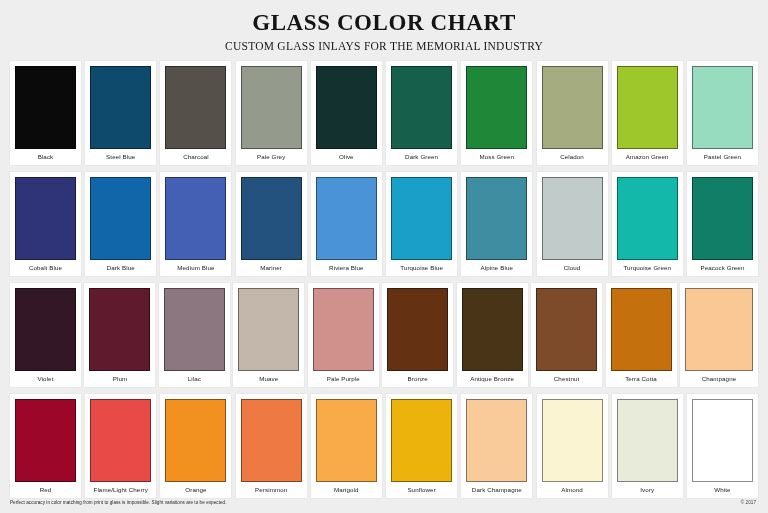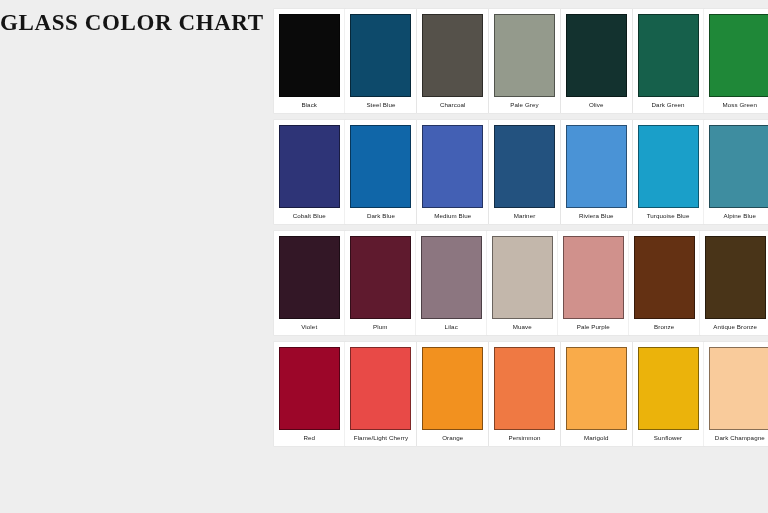--- a/index.html
+++ b/index.html
@@ -13,21 +13,21 @@
     font-family: "Liberation Sans", sans-serif;
     overflow: hidden;
   }
   .page {
     position: relative;
     width: 768px;
     height: 367px;
     background: #eeeeee;
     box-sizing: border-box;
     display: flex;
-    flex-direction: row;
+    flex-direction: column;
   }
   .header {
     text-align: center;
     padding-top: 11px;
     flex: 0 0 auto;
   }
   .chart-title {
     font-family: "Liberation Serif", serif;
     font-size: 23px;
     font-weight: bold;
@@ -109,20 +109,21 @@
     padding-right: 2px;
   }
 </style>
 </head>
 <body>
 
 <div class="page">
 
   <div class="header">
     <h1 class="chart-title">GLASS COLOR CHART</h1>
+    <p class="chart-subtitle">CUSTOM GLASS INLAYS FOR THE MEMORIAL INDUSTRY</p>
   </div>
 
   <div class="grid" id="swatch-grid">
       <div class="row">
         <div class="card">
           <div class="swatch" style="background: rgb(10, 10, 10);"></div>
           <div class="swatch-label">Black</div>
         </div>
         <div class="card">
           <div class="swatch" style="background: rgb(13, 74, 107);"></div>

